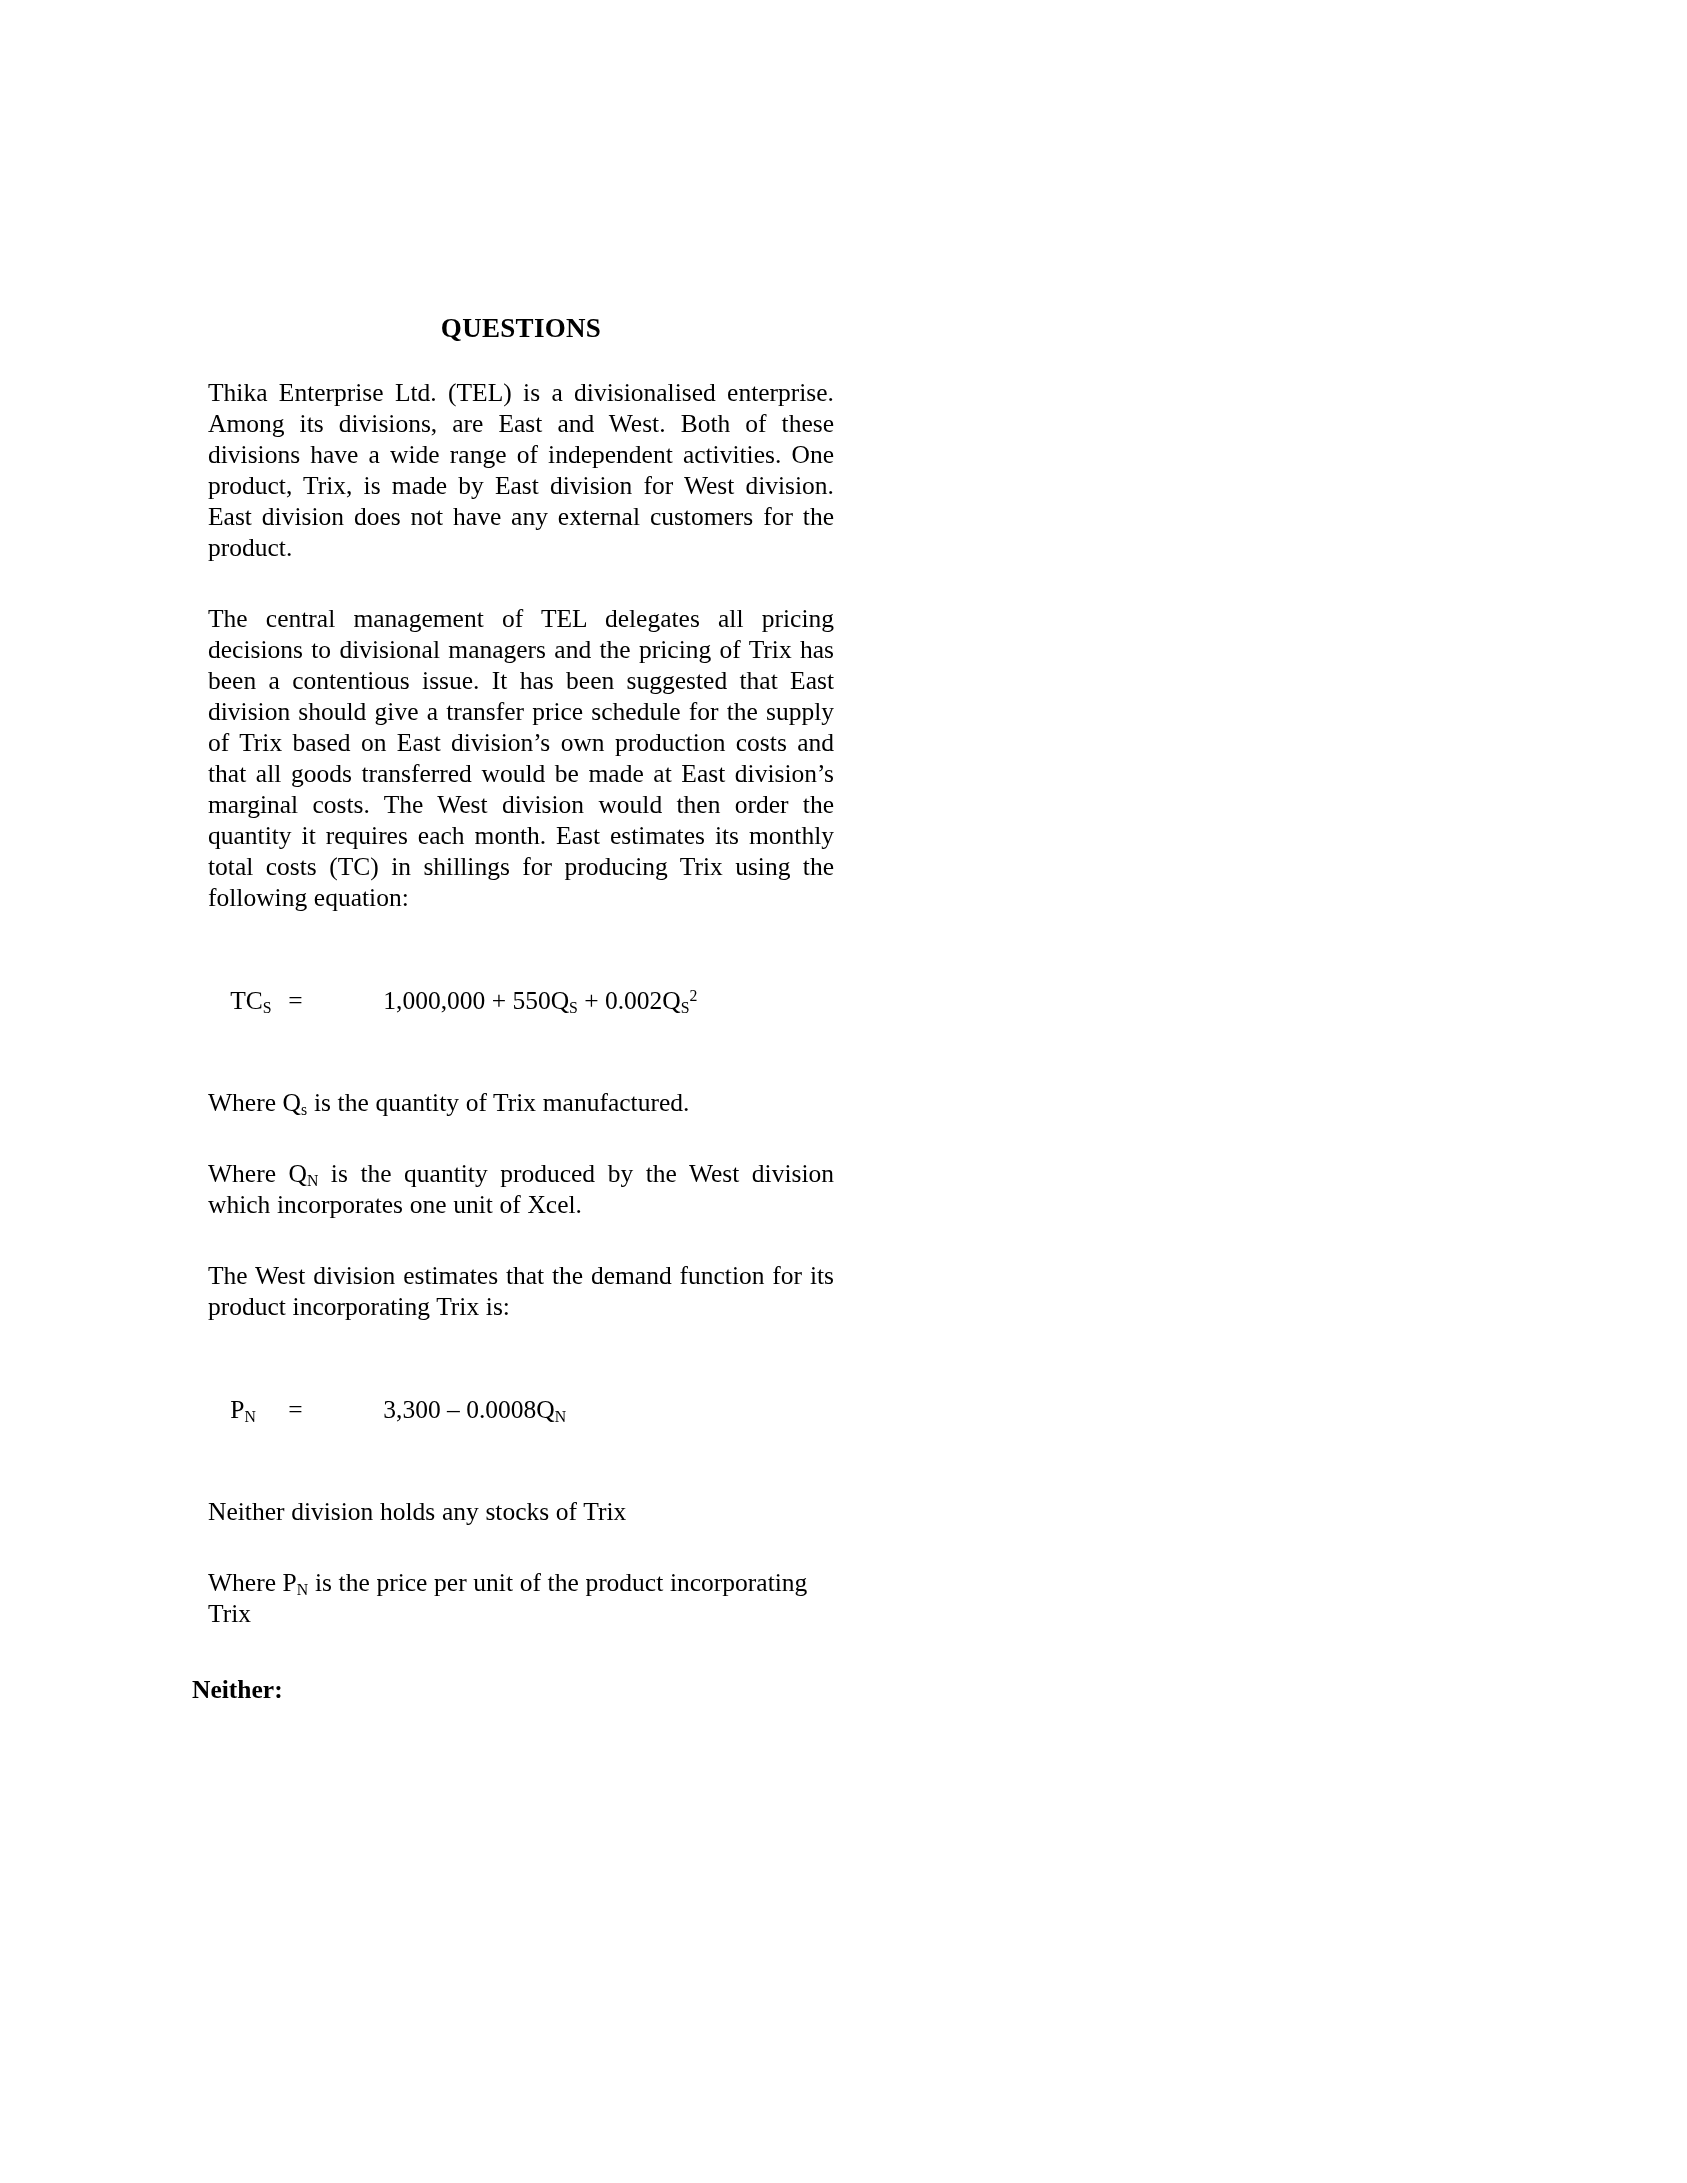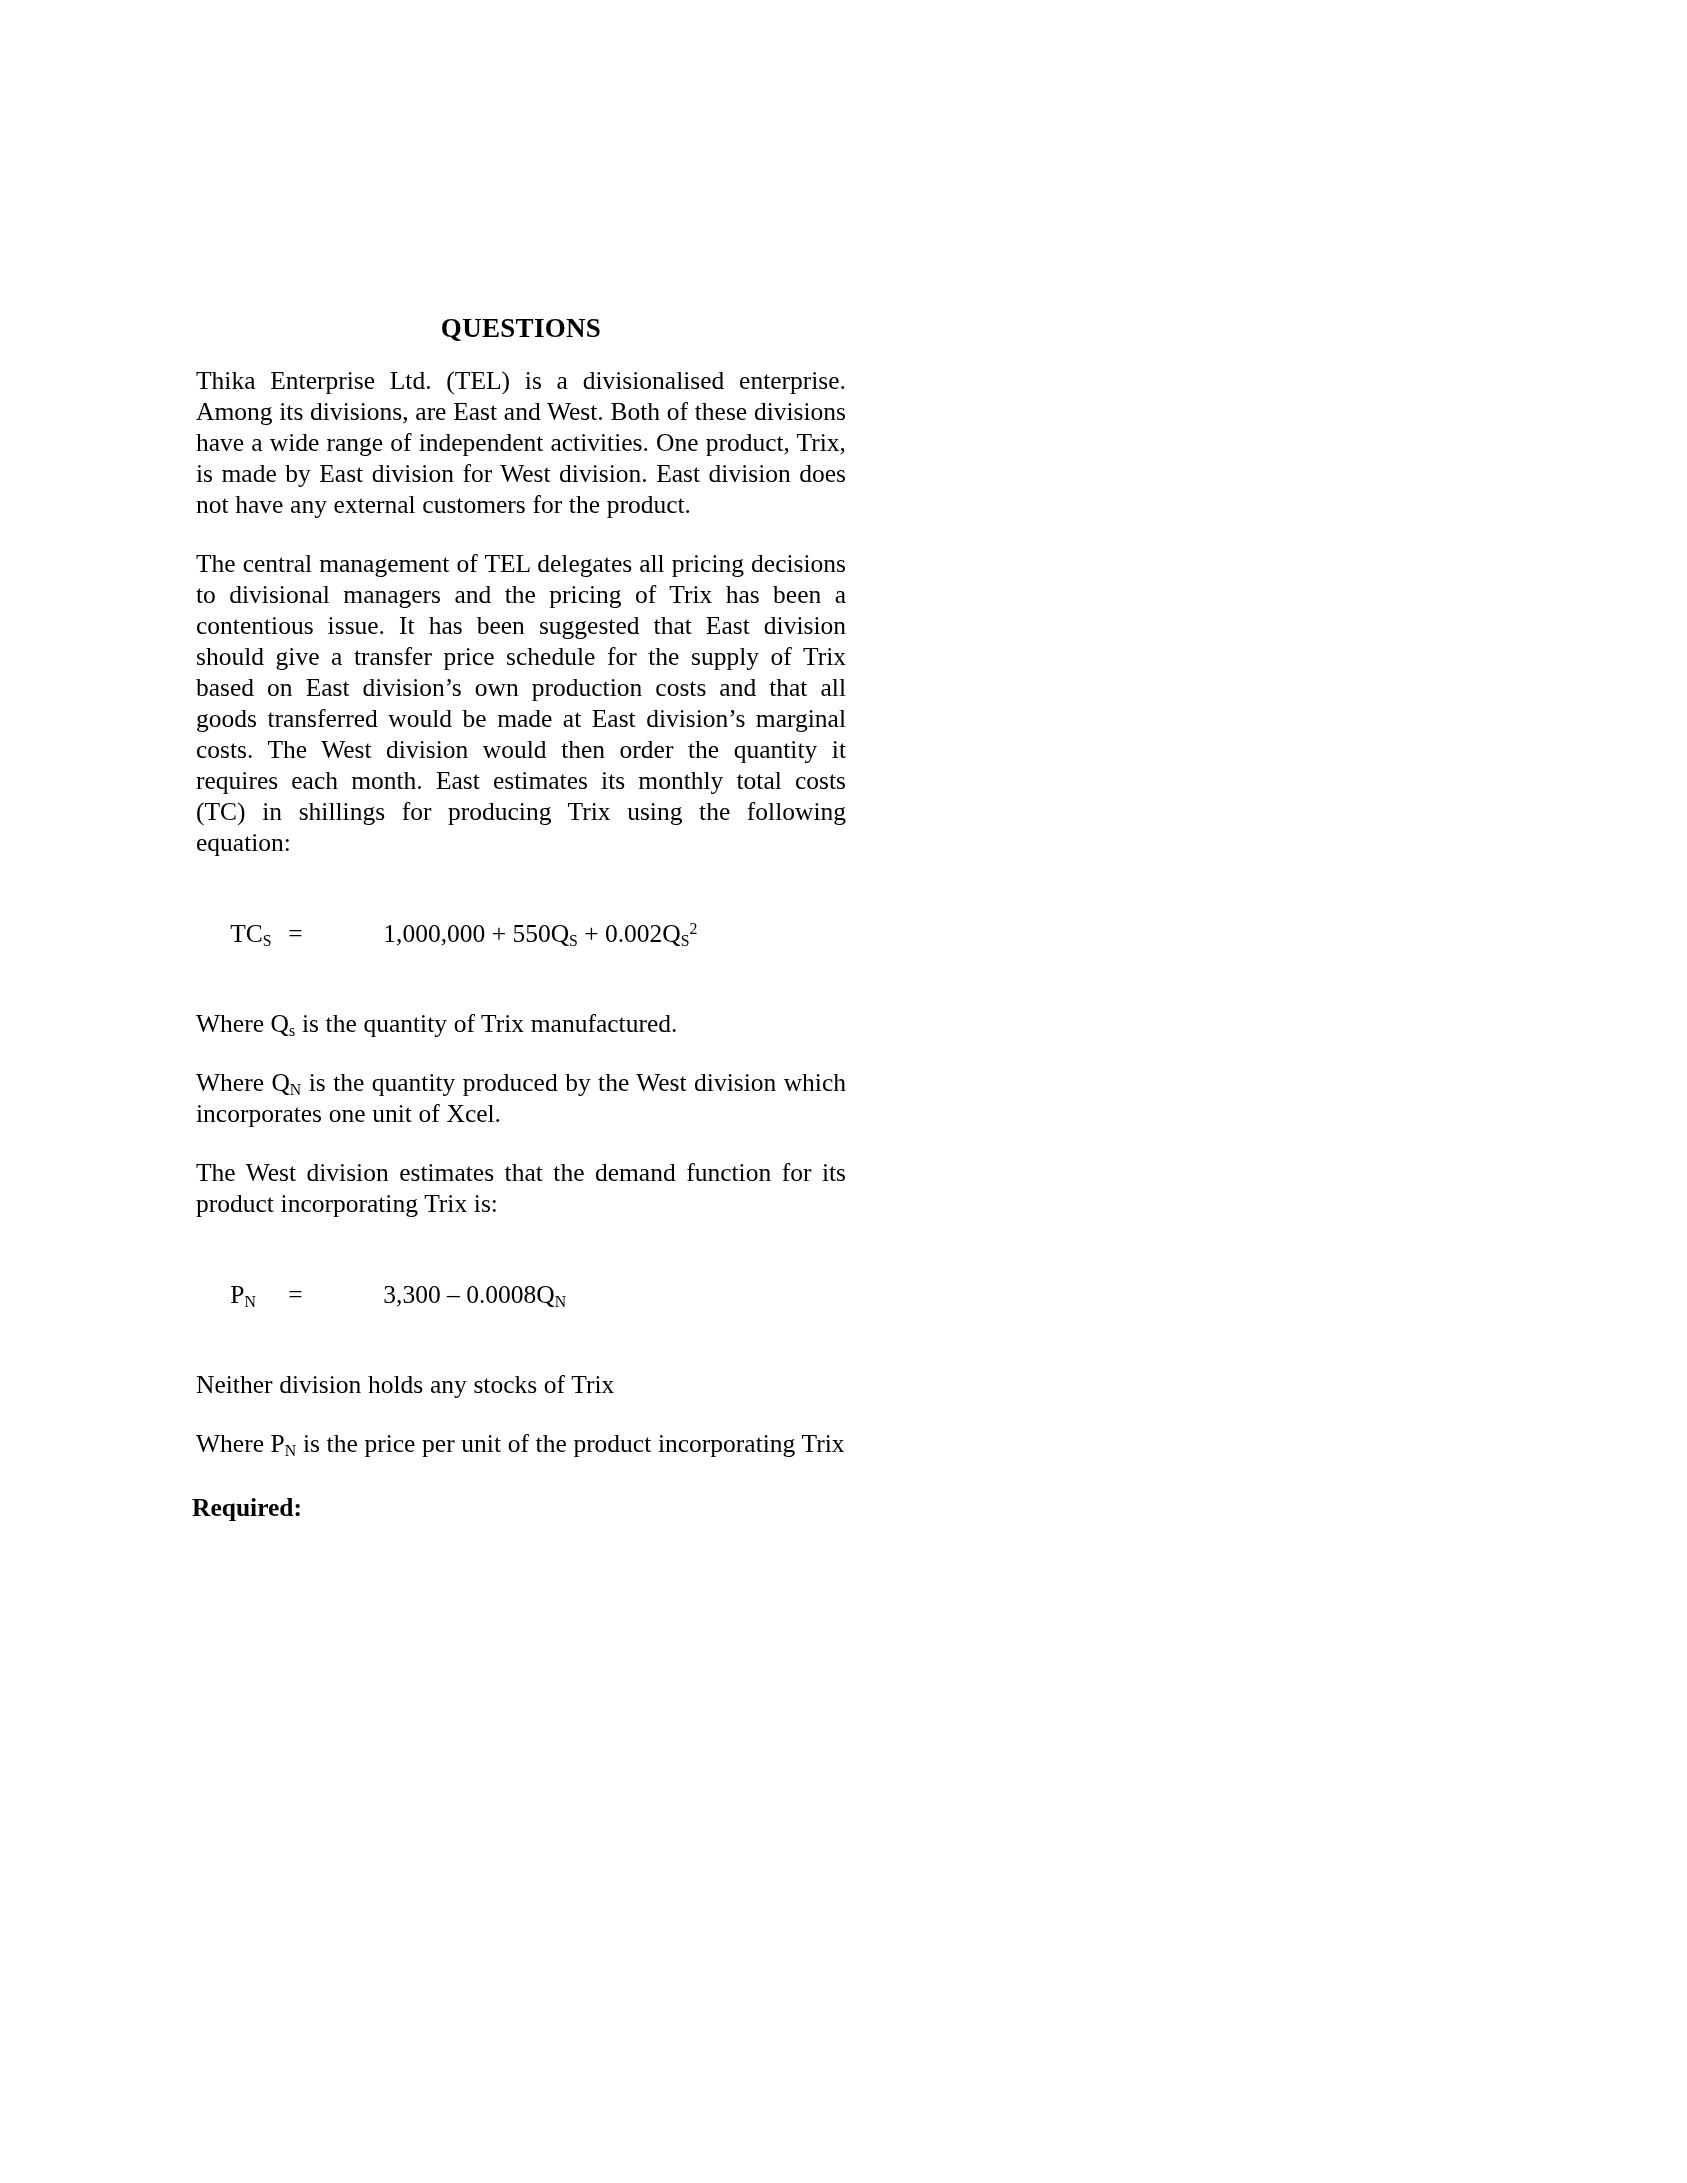--- a/index.html
+++ b/index.html
@@ -40,21 +40,21 @@
     font-weight: bold;
     font-size: 27px;
     margin: 0;
     padding-top: 65px;
     line-height: 1.1;
     letter-spacing: 0.2px;
   }
   p.body {
     font-size: 25.5px;
     line-height: 31px;
-    margin: 4px;
+    margin: 16px;
     padding-top: 24px;
     text-align: justify;
     text-justify: inter-word;
     word-spacing: 0.3px;
     -webkit-hyphens: none;
     hyphens: none;
   }
   p.body.first-after-heading {
     padding-top: 17px;
   }
@@ -121,17 +121,17 @@
     <p class="body">The West  division estimates that the demand function for its product incorporating Trix is:</p>
 
     <p class="eq">
       <span class="lhs"><span>P</span><sub>N</sub></span><span class="eqsign">=</span><span>3,300 – 0.0008Q</span><sub>N</sub>
     </p>
 
     <p class="body nojust">Neither division holds any stocks of Trix</p>
 
     <p class="body nojust"><span>Where P</span><sub>N</sub><span> is the price per unit of the product incorporating Trix</span></p>
 
-    <p class="required">Required:</p>
+    <p class="required">Neither:</p>
 
   </div>
 </div>
 
 
 </body></html>

